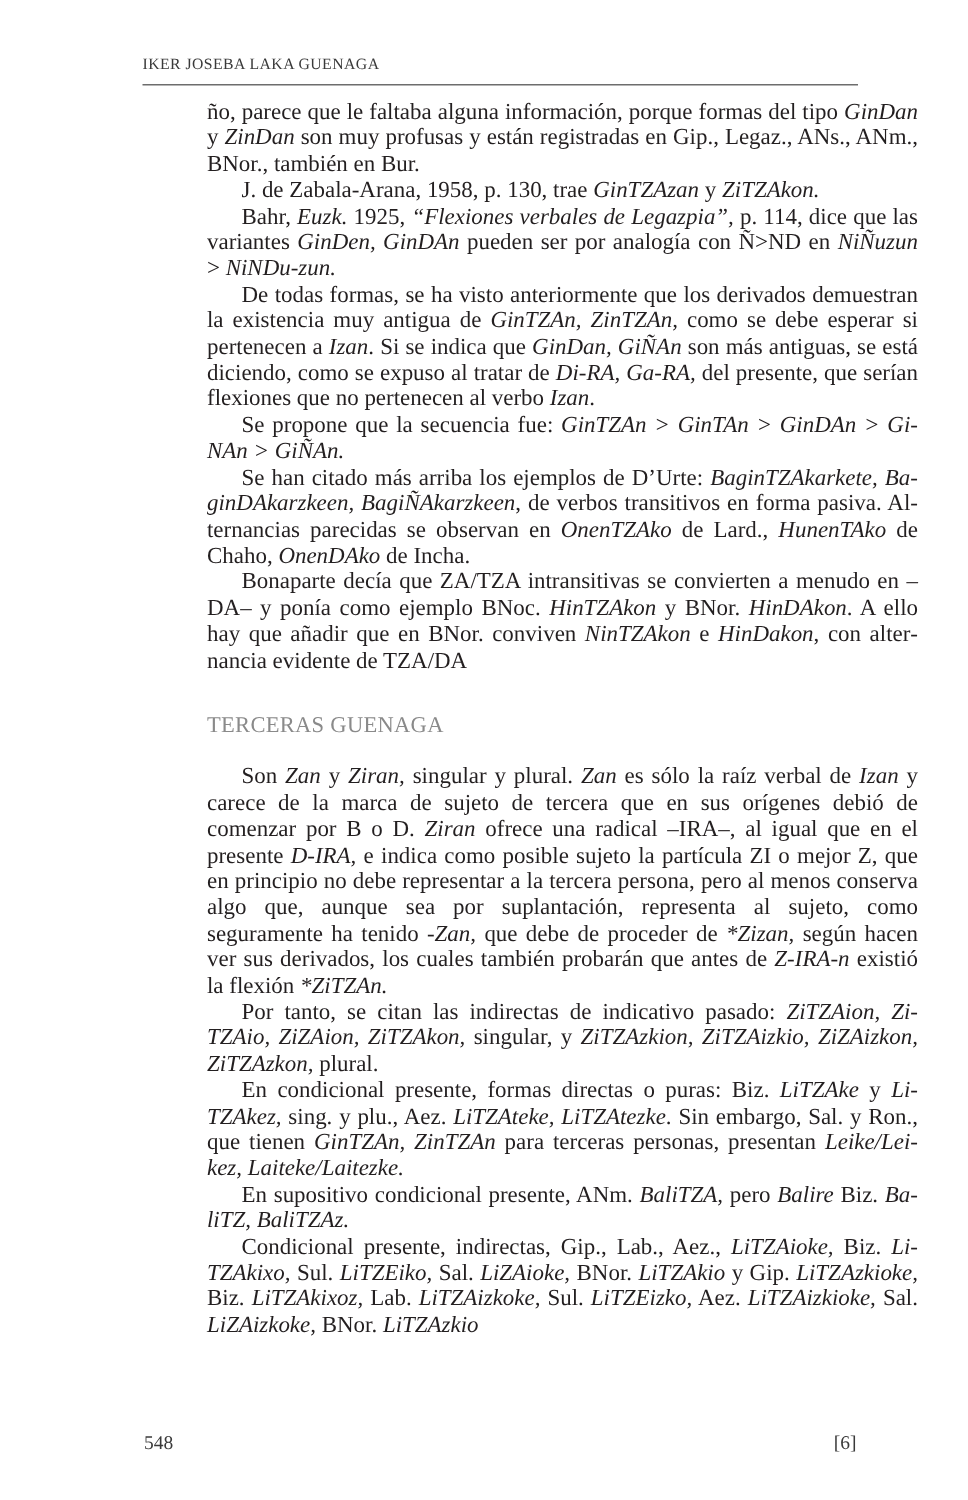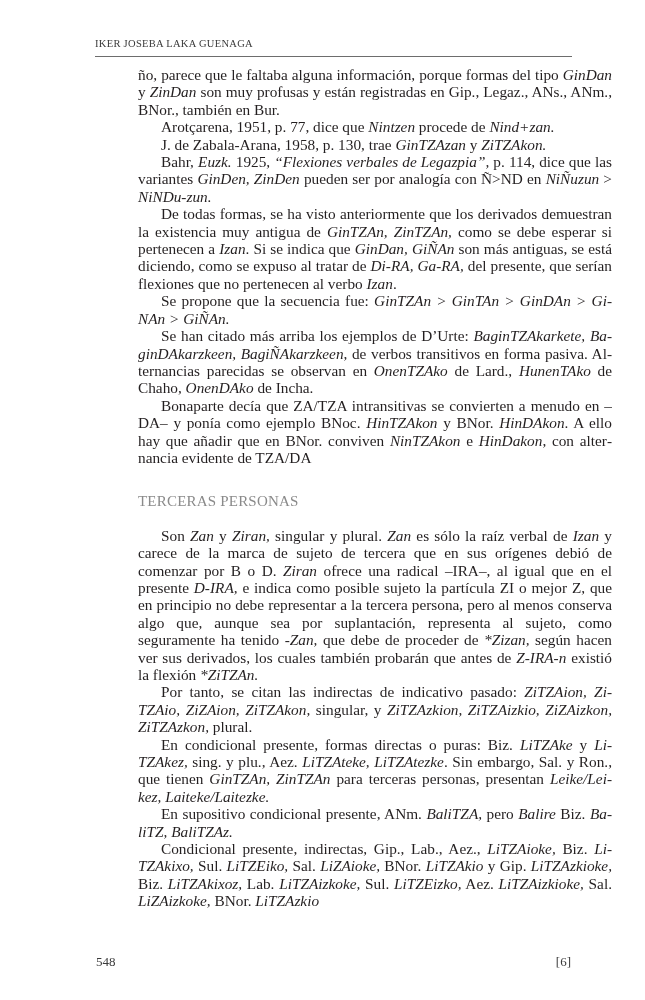--- a/index.html
+++ b/index.html
@@ -21,29 +21,28 @@
 </style>
 </head>
 <body>
 
 <div class="running-head">IKER JOSEBA LAKA GUENAGA</div>
 <div class="head-rule"></div>
 
 <div class="body-text">
   <div id="before">
       <p><span>ño, parece que le faltaba alguna información, porque formas del tipo </span><em>Gin­Dan</em><span> y </span><em>ZinDan</em><span> son muy profusas y están registradas en Gip., Legaz., ANs., ANm., BNor., también en Bur.</span></p>
-      <p class="ind"><span>Arotçarena, 1951, p. 77, dice que </span><em>Nintzen</em><span> procede de </span><em>Nind+zan.</em></p>
       <p class="ind"><span>J. de Zabala-Arana, 1958, p. 130, trae </span><em>GinTZAzan</em><span> y </span><em>ZiTZAkon.</em></p>
-      <p class="ind"><span>Bahr, </span><em>Euzk.</em><span> 1925, </span><em>“Flexiones verbales de Legazpia”,</em><span> p. 114, dice que las va­riantes </span><em>GinDen, ZinDen</em><span> pueden ser por analogía con Ñ&gt;ND en </span><em>NiÑuzun</em><span> &gt; </span><em>NiNDu-zun.</em></p>
+      <p class="ind"><span>Bahr, </span><em>Euzk.</em><span> 1925, </span><em>“Flexiones verbales de Legazpia”,</em><span> p. 114, dice que las va­riantes </span><em>GinDen, GinDAn</em><span> pueden ser por analogía con Ñ&gt;ND en </span><em>NiÑuzun</em><span> &gt; </span><em>NiNDu-zun.</em></p>
       <p class="ind"><span>De todas formas, se ha visto anteriormente que los derivados demuestran la existencia muy antigua de </span><em>GinTZAn, ZinTZAn,</em><span> como se debe esperar si pertenecen a </span><em>Izan</em><span>. Si se indica que </span><em>GinDan, GiÑAn</em><span> son más antiguas, se es­tá diciendo, como se expuso al tratar de </span><em>Di-RA, Ga-RA,</em><span> del presente, que se­rían flexiones que no pertenecen al verbo </span><em>Izan</em><span>.</span></p>
       <p class="ind"><span>Se propone que la secuencia fue: </span><em>GinTZAn &gt; GinTAn &gt; GinDAn &gt; Gi­NAn &gt; GiÑAn.</em></p>
       <p class="ind"><span>Se han citado más arriba los ejemplos de D’Urte: </span><em>BaginTZAkarkete, Ba­ginDAkarzkeen, BagiÑAkarzkeen</em><span>, de verbos transitivos en forma pasiva. Al­ternancias parecidas se observan en </span><em>OnenTZAko</em><span> de Lard., </span><em>HunenTAko</em><span> de Chaho, </span><em>OnenDAko</em><span> de Incha.</span></p>
       <p class="ind"><span>Bonaparte decía que ZA/TZA intransitivas se convierten a menudo en –DA– y ponía como ejemplo BNoc. </span><em>HinTZAkon</em><span> y BNor. </span><em>HinDAkon</em><span>. A ello hay que añadir que en BNor. conviven </span><em>NinTZAkon</em><span> e </span><em>HinDakon</em><span>, con alter­nancia evidente de TZA/DA</span></p>
     </div>
-  <p class="section-title">TERCERAS PERSONAS</p>
+  <p class="section-title">TERCERAS GUENAGA</p>
   <div id="after">
       <p class="ind"><span>Son </span><em>Zan</em><span> y </span><em>Ziran,</em><span> singular y plural. </span><em>Zan</em><span> es sólo la raíz verbal de </span><em>Izan</em><span> y ca­rece de la marca de sujeto de tercera que en sus orígenes debió de comenzar por B o D. </span><em>Ziran</em><span> ofrece una radical –IRA–, al igual que en el presente </span><em>D-IRA,</em><span> e in­dica como posible sujeto la partícula ZI o mejor Z, que en principio no debe representar a la tercera persona, pero al menos conserva algo que, aunque sea por suplantación, representa al sujeto, como seguramente ha tenido </span><em>-Zan,</em><span> que debe de proceder de </span><em>*Zizan,</em><span> según hacen ver sus derivados, los cuales también probarán que antes de </span><em>Z-IRA-n</em><span> existió la flexión </span><em>*ZiTZAn.</em></p>
       <p class="ind"><span>Por tanto, se citan las indirectas de indicativo pasado: </span><em>ZiTZAion, Zi­TZAio, ZiZAion, ZiTZAkon,</em><span> singular, y </span><em>ZiTZAzkion, ZiTZAizkio, ZiZAiz­kon, ZiTZAzkon,</em><span> plural.</span></p>
       <p class="ind"><span>En condicional presente, formas directas o puras: Biz. </span><em>LiTZAke</em><span> y </span><em>Li­TZAkez,</em><span> sing. y plu., Aez. </span><em>LiTZAteke, LiTZAtezke</em><span>. Sin embargo, Sal. y Ron., que tienen </span><em>GinTZAn, ZinTZAn</em><span> para terceras personas, presentan </span><em>Leike/Lei­kez, Laiteke/Laitezke.</em></p>
       <p class="ind"><span>En supositivo condicional presente, ANm. </span><em>BaliTZA,</em><span> pero </span><em>Balire</em><span> Biz. </span><em>Ba­liTZ, BaliTZAz.</em></p>
       <p class="ind"><span>Condicional presente, indirectas, Gip., Lab., Aez., </span><em>LiTZAioke,</em><span> Biz. </span><em>Li­TZAkixo,</em><span> Sul. </span><em>LiTZEiko,</em><span> Sal. </span><em>LiZAioke,</em><span> BNor. </span><em>LiTZAkio</em><span> y Gip. </span><em>LiTZAzkioke,</em><span> Biz. </span><em>LiTZAkixoz,</em><span> Lab. </span><em>LiTZAizkoke,</em><span> Sul. </span><em>LiTZEizko,</em><span> Aez. </span><em>LiTZAizkioke,</em><span> Sal. </span><em>LiZAizkoke,</em><span> BNor. </span><em>LiTZAzkio</em></p>
     </div>
 </div>
 
 <div class="folio-left">548</div>

